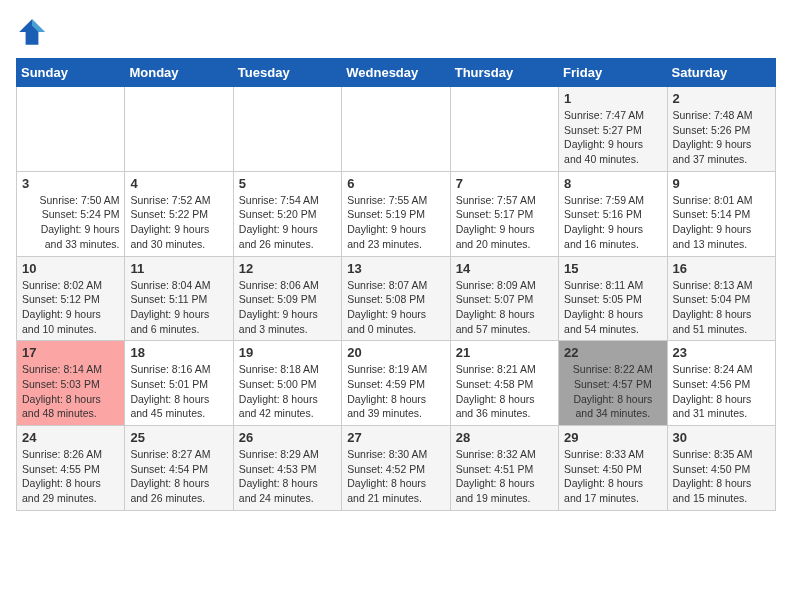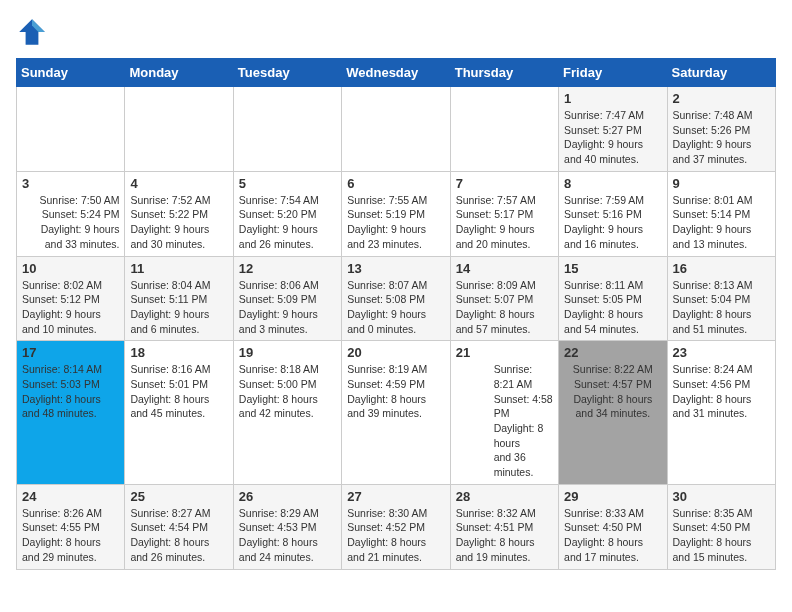--- a/index.html
+++ b/index.html
@@ -246,21 +246,21 @@
         </td>
         <td style="background-color: rgb(245, 245, 245);">
           <span class="day-number">16</span>
           <div class="day-info" style="white-space: pre-line;">Sunrise: 8:13 AM
 Sunset: 5:04 PM
 Daylight: 8 hours
 and 51 minutes.</div>
         </td>
       </tr>
       <tr>
-        <td style="background-color: #0ea5e9;">
+        <td style="background-color: #fca5a5;">
           <span class="day-number">17</span>
           <div class="day-info" style="white-space: pre-line;">Sunrise: 8:14 AM
 Sunset: 5:03 PM
 Daylight: 8 hours
 and 48 minutes.</div>
         </td>
         <td style="background-color: rgb(255, 255, 255);">
           <span class="day-number">18</span>
           <div class="day-info" style="white-space: pre-line;">Sunrise: 8:16 AM
 Sunset: 5:01 PM
@@ -276,21 +276,21 @@
         </td>
         <td style="background-color: rgb(255, 255, 255);">
           <span class="day-number">20</span>
           <div class="day-info" style="white-space: pre-line;">Sunrise: 8:19 AM
 Sunset: 4:59 PM
 Daylight: 8 hours
 and 39 minutes.</div>
         </td>
         <td style="background-color: rgb(255, 255, 255);">
           <span class="day-number">21</span>
-          <div class="day-info" style="white-space: pre-line; margin-left: 38px;">Sunrise: 8:21 AM
+          <div class="day-info" style="white-space: pre-line;">Sunrise: 8:21 AM
 Sunset: 4:58 PM
 Daylight: 8 hours
 and 36 minutes.</div>
         </td>
         <td style="background-color: #a3a3a3;">
           <span class="day-number">22</span>
           <div class="day-info" style="white-space: pre-line; text-align: center;">Sunrise: 8:22 AM
 Sunset: 4:57 PM
 Daylight: 8 hours
 and 34 minutes.</div>

